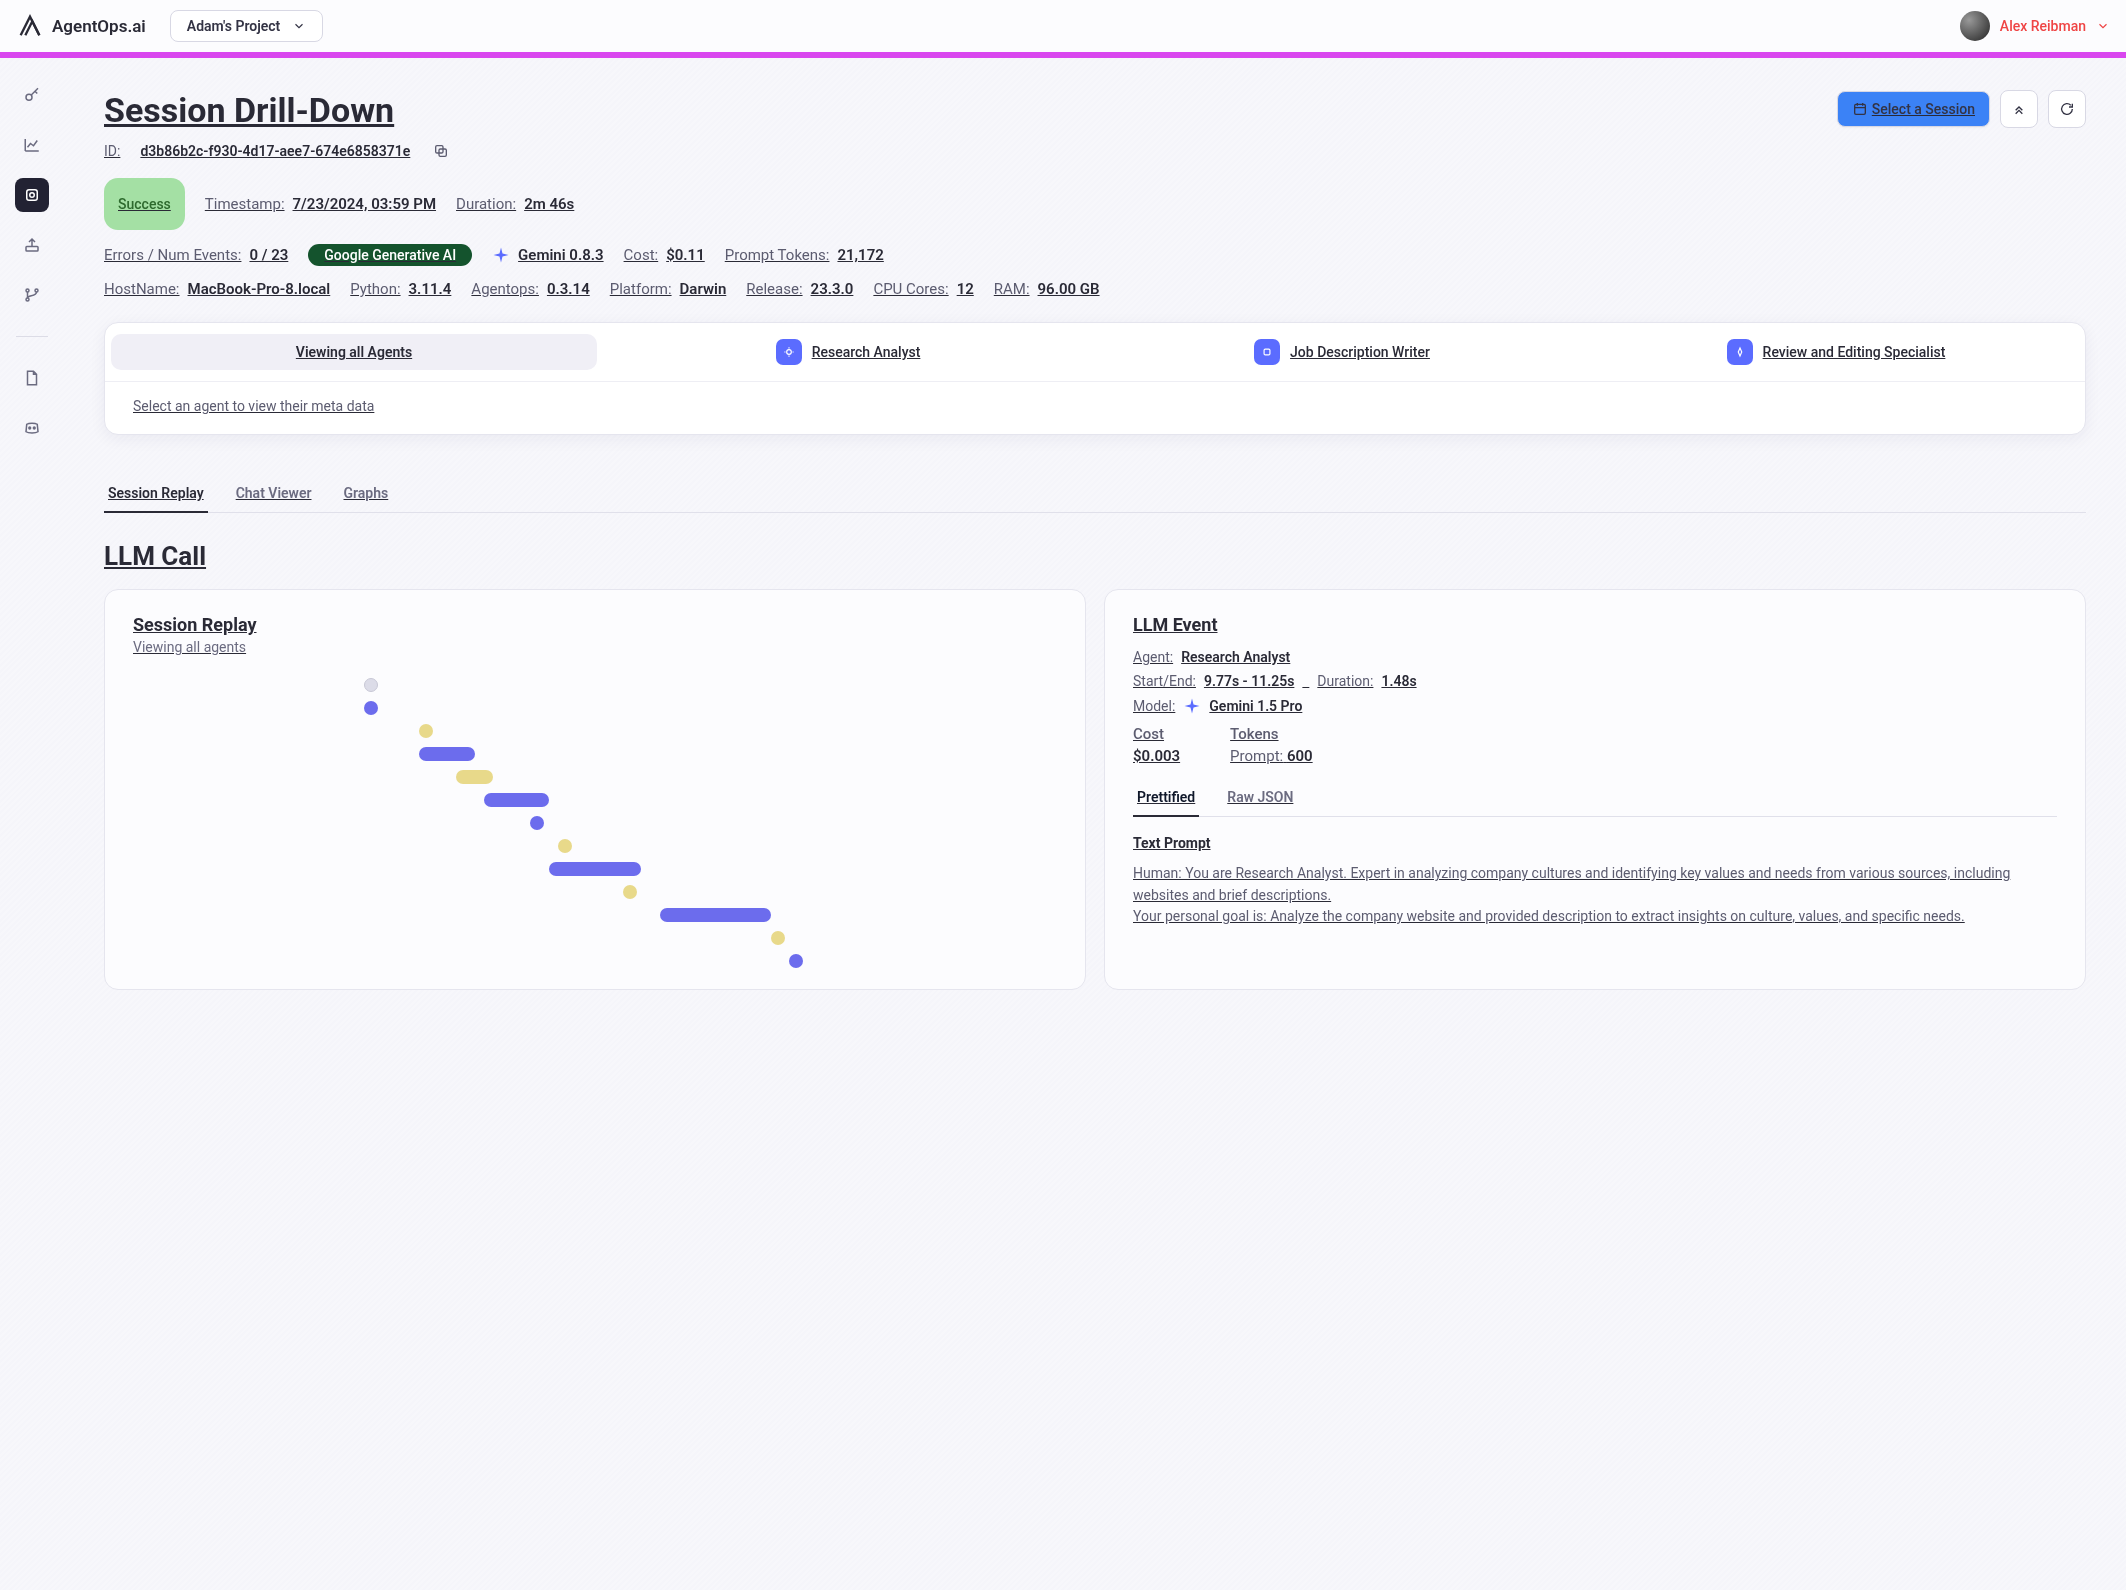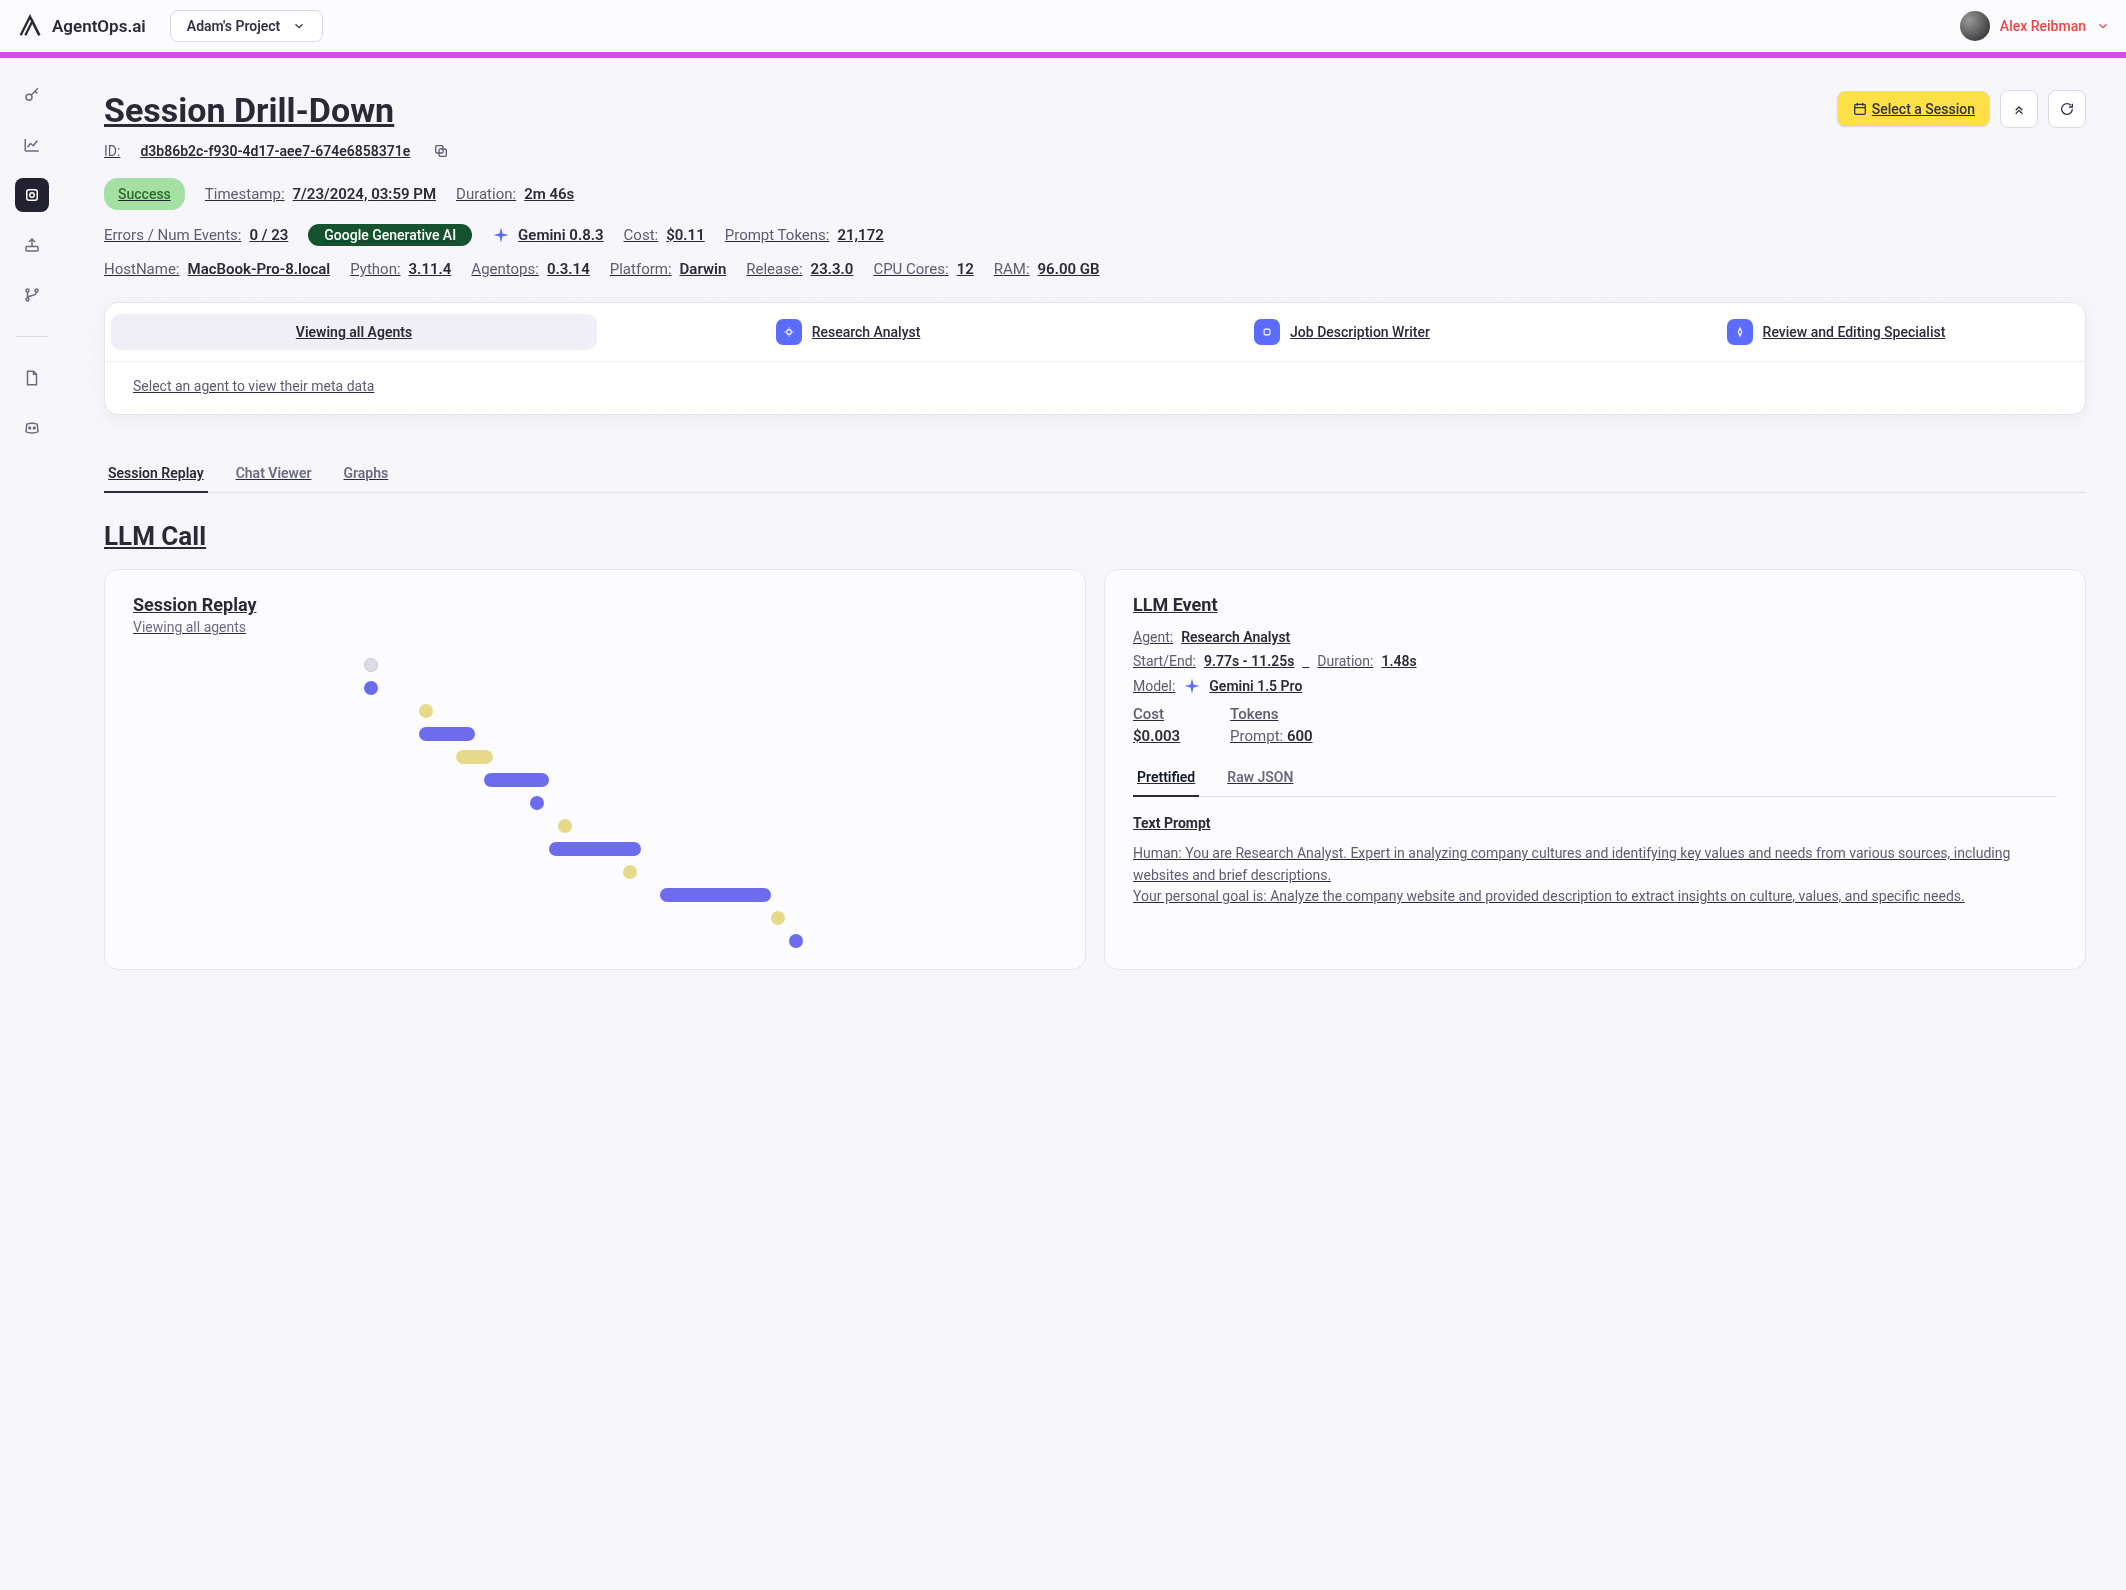--- a/index.html
+++ b/index.html
@@ -125,21 +125,21 @@
     gap: 10px;
     align-items: center;
   }
   .btn {
     display: flex;
     align-items: center;
     gap: 4px;
     padding: 9px 14px;
     border: 1px solid #d8d8e4;
     border-radius: 8px;
-    background: #fde047;
+    background: #3b82f6;
     color: #333344;
     font-weight: 500;
     font-size: 14px;
     cursor: pointer;
     box-shadow: 0 1px 2px rgba(0,0,0,0.04);
   }
   .btn svg { width: 16px; height: 16px; }
   .btn-icon {
     width: 38px; height: 38px;
     display: flex; align-items: center; justify-content: center;
@@ -157,21 +157,21 @@
     flex-wrap: wrap;
     align-items: center;
     gap: 20px;
     margin-bottom: 14px;
     font-size: 15px;
     color: #5c5c70;
   }
   .meta-row .kv { display: flex; gap: 8px; align-items: center; }
   .meta-row .kv .val { color: #2a2a36; font-weight: 600; }
   .badge-success {
-    padding: 8px 14px;
+    padding: 18px 14px;
     border-radius: 14px;
     background: #a4e0a4;
     color: #2d6a2d;
     font-weight: 500;
     font-size: 14px;
   }
   .badge-pill-dark {
     padding: 3px 16px;
     border-radius: 16px;
     background: #14532d;

